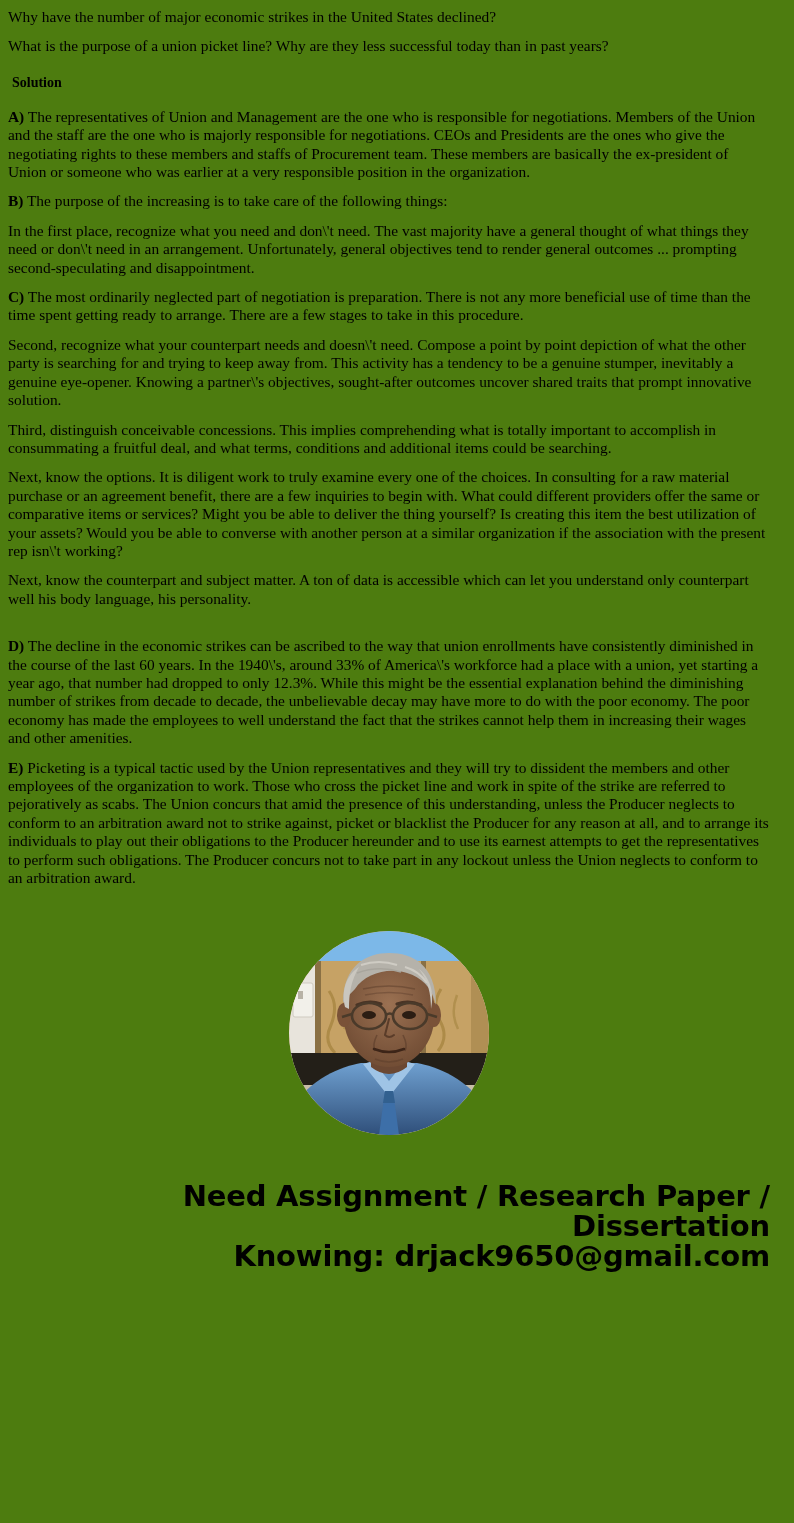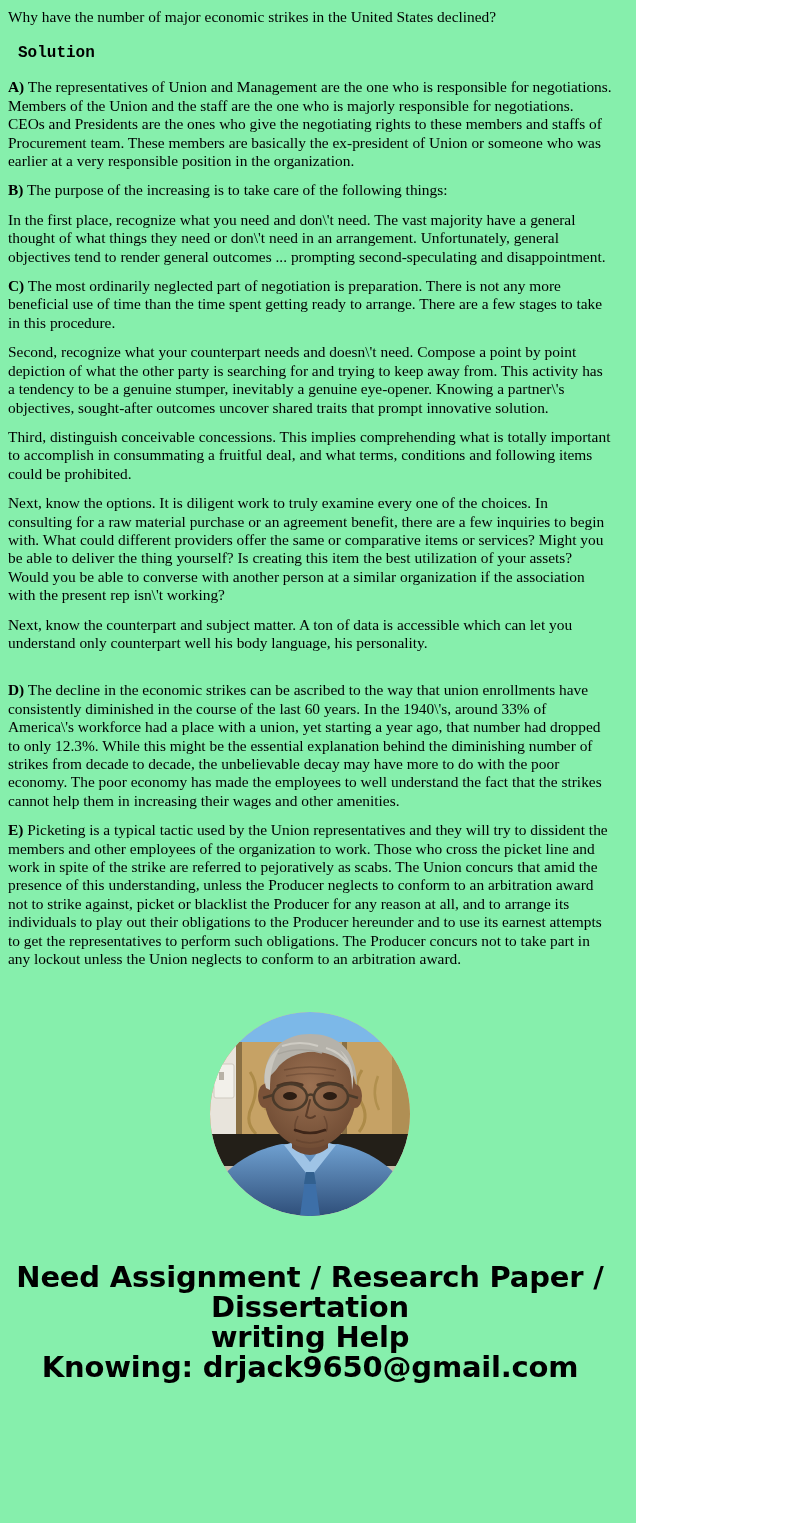--- a/index.html
+++ b/index.html
@@ -9,45 +9,45 @@
     background: #ffffff;
   }
   body {
     width: 794px;
     min-height: 1523px;
     font-family: "Liberation Serif", "DejaVu Serif", serif;
     color: #000000;
     -webkit-font-smoothing: antialiased;
   }
   .page {
-    width: 636px;
+    width: 794px;
     min-height: 1523px;
     box-sizing: border-box;
     padding: 8px 24px 0 8px;
     position: relative;
-    background: #86efac;
+    background: #4d7c0f;
   }
   .qa-block p,
   .body-text p {
     margin: 0 0 11px 0;
     font-size: 15.4px;
     line-height: 18.4px;
     text-align: left;
   }
   .question {
     font-size: 15.4px;
     line-height: 18.4px;
     margin: 0 0 11px 0;
   }
   h2.solution-heading {
-    font-size: 16px;
+    font-size: 14px;
     line-height: 22px;
     font-weight: bold;
-    margin: 16px 0 14px 10px;
-    font-family: Liberation Mono, monospace;
+    margin: 16px 0 14px 4px;
+    font-family: Liberation Serif, serif;
   }
   .lbl {
     font-weight: bold;
   }
   .spacer-para {
     height: 18px;
   }
   
   .photo-wrap {
     width: 100%;
@@ -61,58 +61,59 @@
     border-radius: 50%;
     overflow: hidden;
     position: relative;
     background: #c8bda8;
     flex: 0 0 auto;
   }
   .avatar svg { display: block; width: 100%; height: 100%; }
   
   .footer {
     margin-top: 46px;
-    text-align: center;
+    text-align: right;
     font-family: "DejaVu Sans", "Liberation Sans", sans-serif;
     font-weight: bold;
     font-size: 29px;
     line-height: 30px;
     letter-spacing: -0.2px;
     color: #000000;
     padding-bottom: 20px;
   }
   .footer .l1 { display: block; }
   .footer .l2 { display: block; }
   .footer .l3 { display: block; }
 </style>
 </head>
 <body>
 
 <div class="page">
 
   <div class="qa-block">
     <p class="question">Why have the number of major economic strikes in the United States declined?</p>
+    <p class="question">What is the purpose of a union picket line? Why are they less successful today than in past years?</p>
   </div>
 
   <h2 class="solution-heading">Solution</h2>
 
   <div class="body-text">
 
     <p><span class="lbl">A)</span><span> The representatives of Union and Management are the one who is responsible for negotiations. Members of the Union and the staff are the one who is majorly responsible for negotiations. CEOs and Presidents are the ones who give the negotiating rights to these members and staffs of Procurement team. These members are basically the ex-president of Union or someone who was earlier at a very responsible position in the organization.</span></p>
 
     <p><span class="lbl">B)</span><span> The purpose of the increasing is to take care of the following things:</span></p>
 
 
     <p>In the first place, recognize what you need and don\'t need. The vast majority have a general thought of what things they need or don\'t need in an arrangement. Unfortunately, general objectives tend to render general outcomes ... prompting second-speculating and disappointment.</p>
 
     <p><span class="lbl">C)</span><span> The most ordinarily neglected part of negotiation is preparation. There is not any more beneficial use of time than the time spent getting ready to arrange. There are a few stages to take in this procedure.</span></p>
 
     <p>Second, recognize what your counterpart needs and doesn\'t need. Compose a point by point depiction of what the other party is searching for and trying to keep away from. This activity has a tendency to be a genuine stumper, inevitably a genuine eye-opener. Knowing a partner\'s objectives, sought-after outcomes uncover shared traits that prompt innovative solution.</p>
 
-    <p>Third, distinguish conceivable concessions. This implies comprehending what is totally important to accomplish in consummating a fruitful deal, and what terms, conditions and following items could be prohibited.</p>
+    <p>Third, distinguish conceivable concessions. This implies comprehending what is totally important to accomplish in consummating a fruitful deal, and what terms, conditions and additional items could be searching.</p>
 
     <p>Next, know the options. It is diligent work to truly examine every one of the choices. In consulting for a raw material purchase or an agreement benefit, there are a few inquiries to begin with. What could different providers offer the same or comparative items or services? Might you be able to deliver the thing yourself? Is creating this item the best utilization of your assets? Would you be able to converse with another person at a similar organization if the association with the present rep isn\'t working?</p>
 
 
     <p>Next, know the counterpart and subject matter. A ton of data is accessible which can let you understand only counterpart well his body language, his personality.</p>
 
     <div class="spacer-para"></div>
 
 
     <p><span class="lbl">D)</span><span> The decline in the economic strikes can be ascribed to the way that union enrollments have consistently diminished in the course of the last 60 years. In the 1940\'s, around 33% of America\'s workforce had a place with a union, yet starting a year ago, that number had dropped to only 12.3%. While this might be the essential explanation behind the diminishing number of strikes from decade to decade, the unbelievable decay may have more to do with the poor economy. The poor economy has made the employees to well understand the fact that the strikes cannot help them in increasing their wages and other amenities.</span></p>
@@ -205,17 +206,16 @@
           <path d="M85 118 q15 6 30 0" stroke="#3d2518" stroke-width="2.6" fill="none" stroke-linecap="round"></path>
 
           <path d="M86 128 q14 6 28 0" stroke="#5a3c29" stroke-width="1.6" fill="none" opacity="0.5"></path>
         </g>
       </svg>
     </div>
   </div>
 
   <div class="footer">
     <span class="l1">Need Assignment / Research Paper / Dissertation</span>
-    <span class="l2">writing Help</span>
     <span class="l3">Knowing: drjack9650@gmail.com</span>
   </div>
 
 </div>
 
 </body></html>

